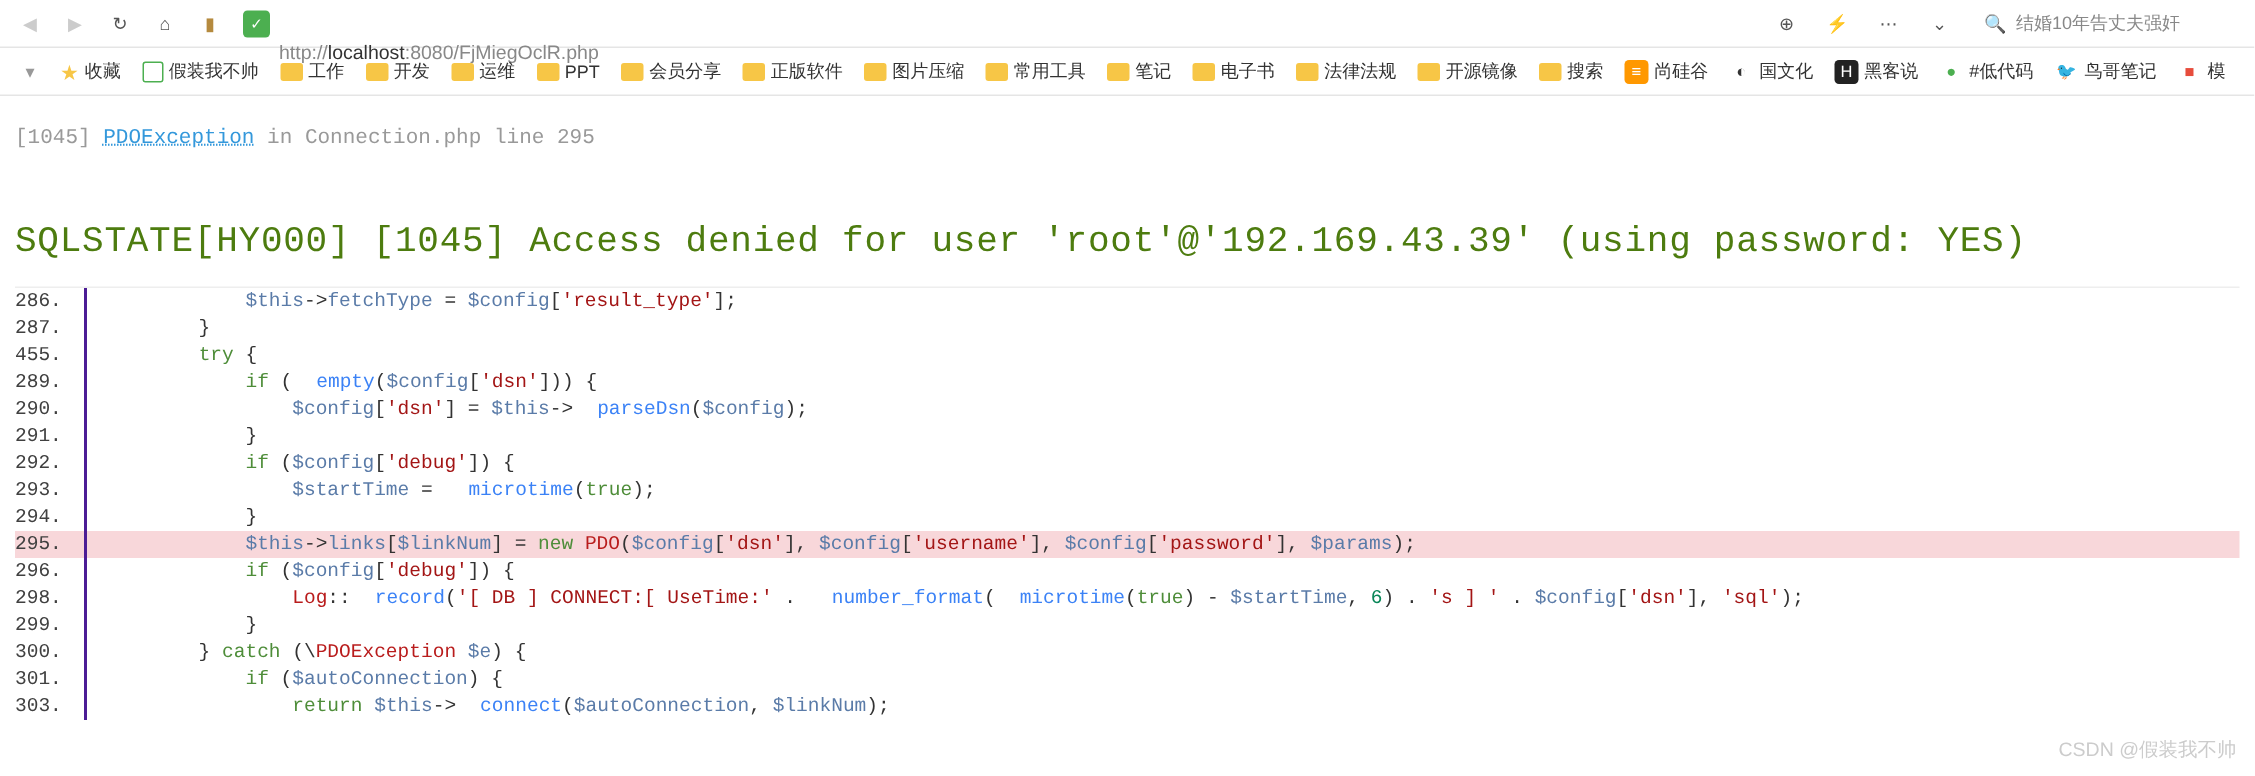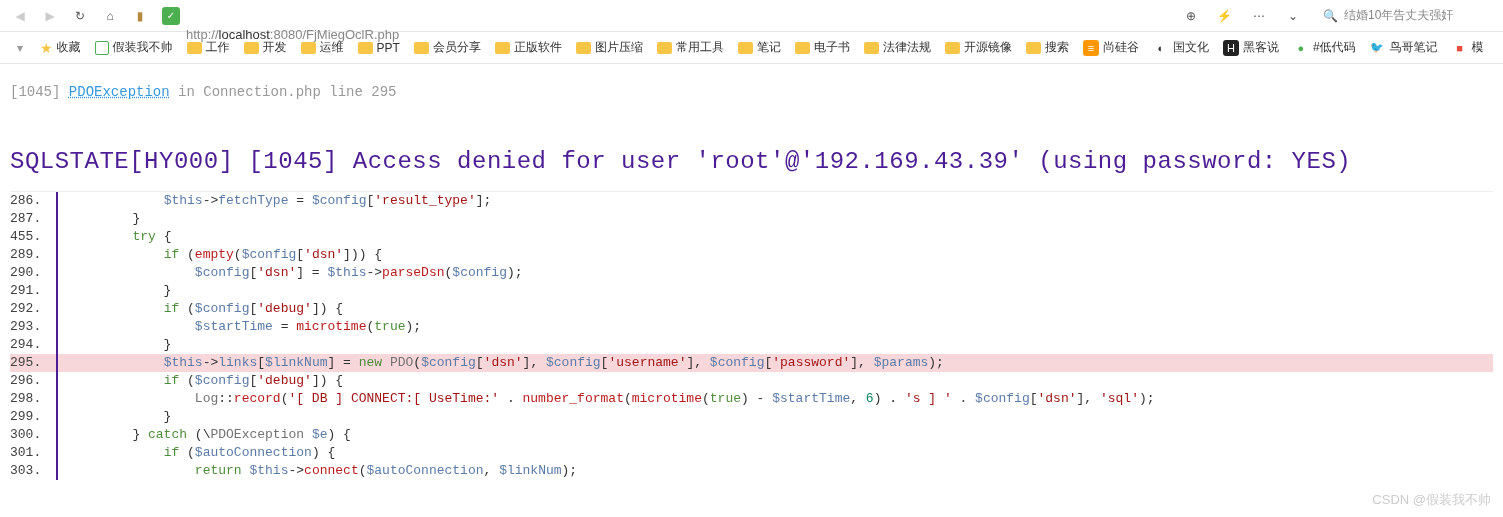--- a/index.html
+++ b/index.html
@@ -19,35 +19,35 @@
     .bookmark { display: flex; align-items: center; gap: 4px; padding: 3px 6px; color: #333; font-size: 12px; cursor: pointer; white-space: nowrap; }
     .folder-icon { width: 15px; height: 12px; background: #f7c646; border-radius: 2px; }
     .star-icon { color: #f7c646; font-size: 14px; }
     .green-icon { width: 14px; height: 14px; border: 1.5px solid #4caf50; border-radius: 2px; }
     .bm-icon { width: 16px; height: 16px; display: inline-flex; align-items: center; justify-content: center; font-size: 11px; border-radius: 3px; }
     
     .error-page { padding: 20px 10px 10px 10px; font-family: Consolas, "Courier New", monospace; }
     .error-header { font-size: 14px; color: #999; margin-bottom: 18px; }
     .error-code { color: #999; }
     .exception-link { color: #3498db; text-decoration: underline dotted; }
-    .error-title { font-size: 24px; color: #4c1d95; margin-bottom: 16px; letter-spacing: 0.5px; margin-top: 48px; }
+    .error-title { font-size: 24px; color: #4d7c0f; margin-bottom: 16px; letter-spacing: 0.5px; margin-top: 48px; }
     
     .code-block { border-top: 1px solid #eee; }
     .code-line { display: flex; font-size: 13px; line-height: 18px; }
     .code-line.highlight { background: #f8d7da; }
     .line-num { width: 48px; text-align: left; padding-right: 8px; color: #404040; user-select: none; border-right: 2px solid #4c1d95; }
     .line-content { padding-left: 12px; white-space: pre; color: #333; flex: 1; }
     .kw { color: #4e8d39; }
     .var { color: #5a7ba8; }
     .str { color: #a31515; }
     .prop { color: #5a7ba8; }
     .num { color: #098658; }
-    .fn { color: #b91c1c; }
+    .fn { color: #3b82f6; margin-left: 16px; }
     .cmt { color: #a31515; }
-    .cls { color: #737373; }
+    .cls { color: #b91c1c; }
     
     .watermark { position: fixed; bottom: 8px; right: 12px; color: #ccc; font-size: 13px; font-family: sans-serif; }
   </style>
 </head>
 <body>
 
 <div class="browser-toolbar">
   <div class="nav-btn disabled">◀</div>
   <div class="nav-btn disabled">▶</div>
   <div class="nav-btn">↻</div>

